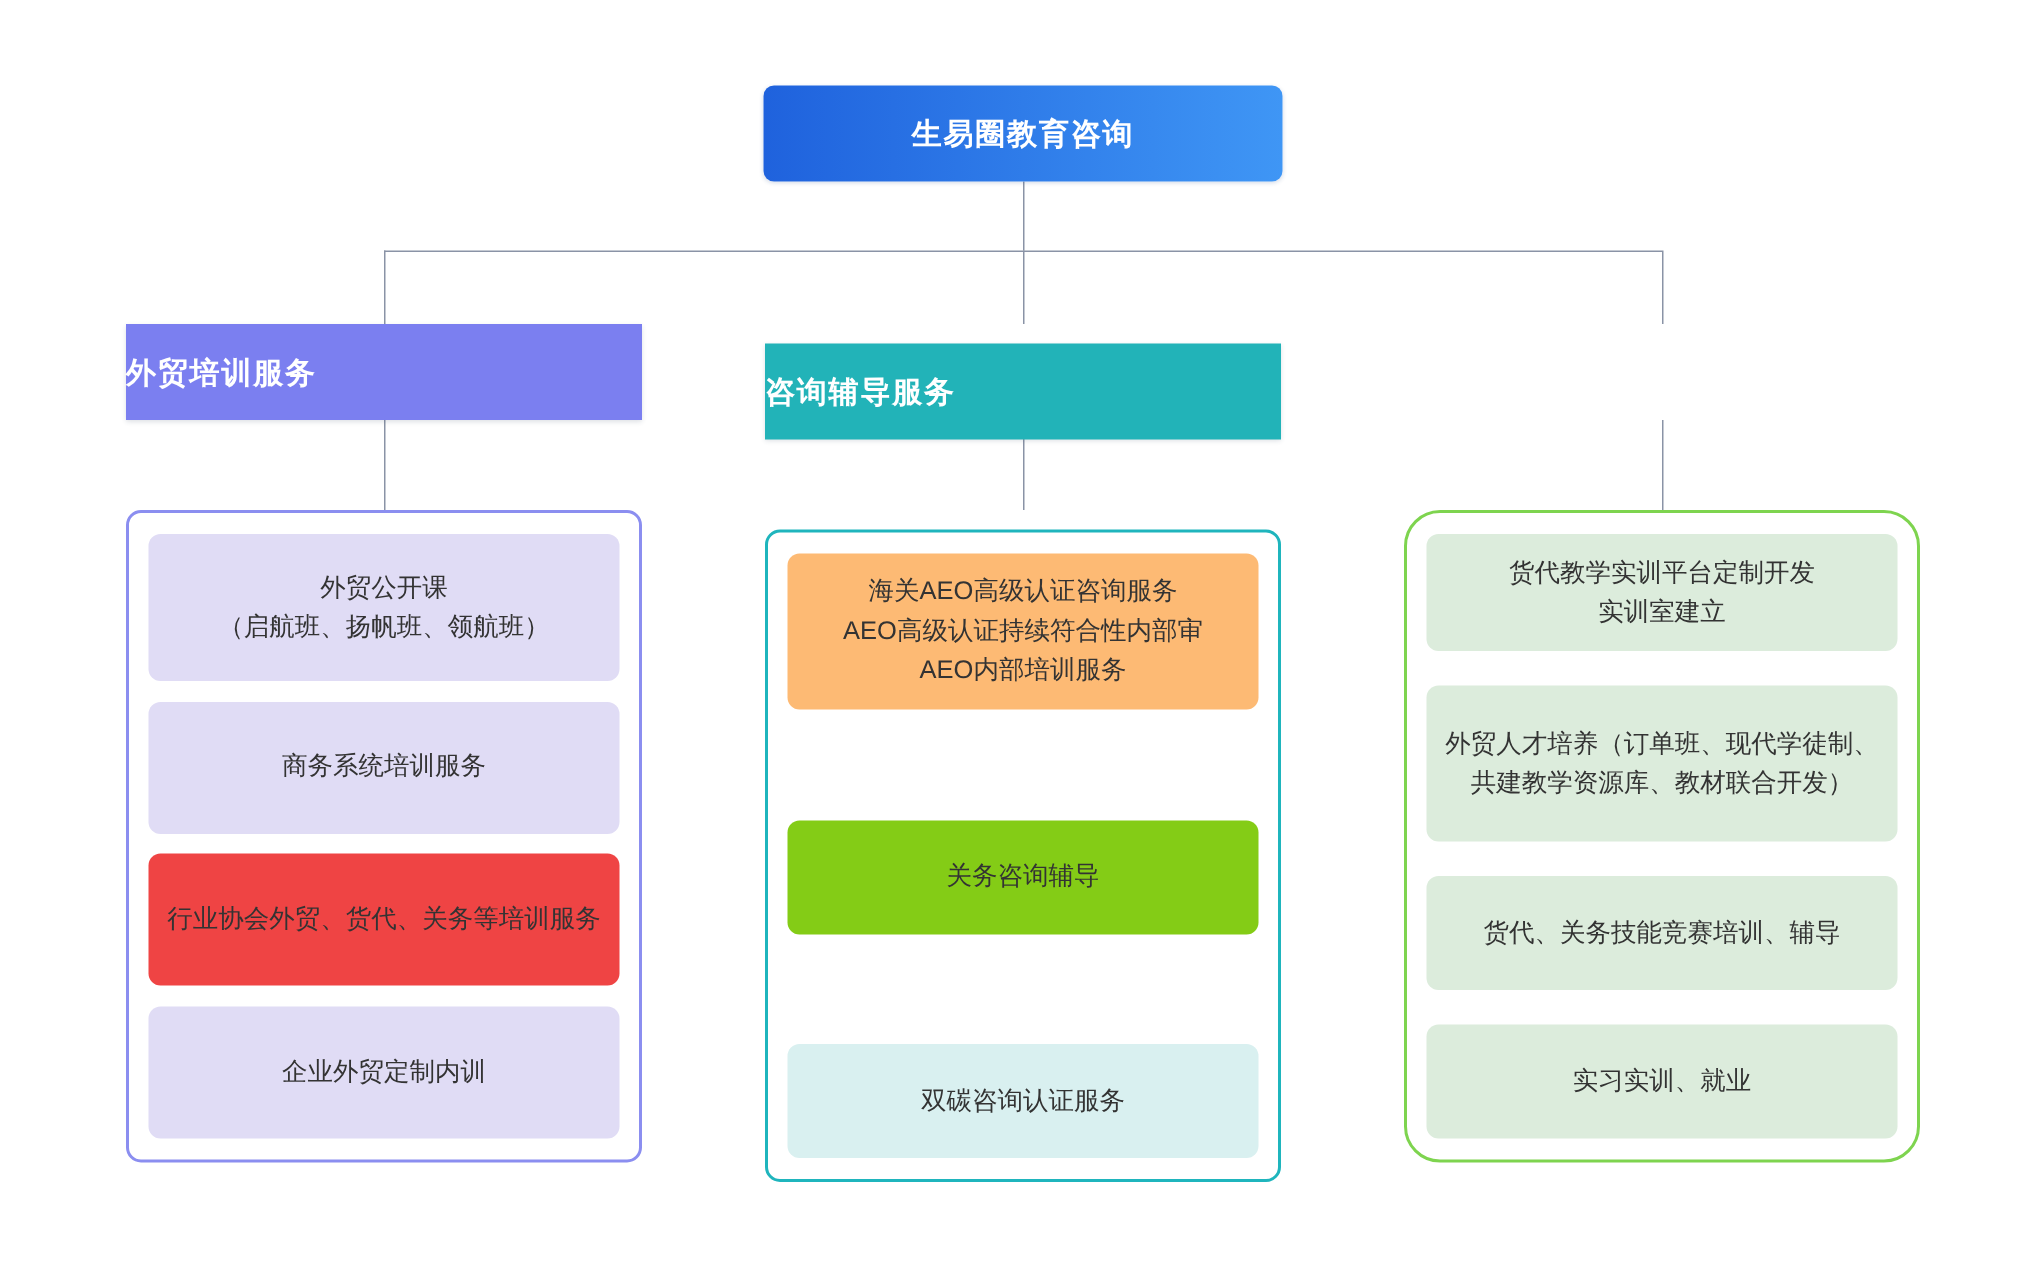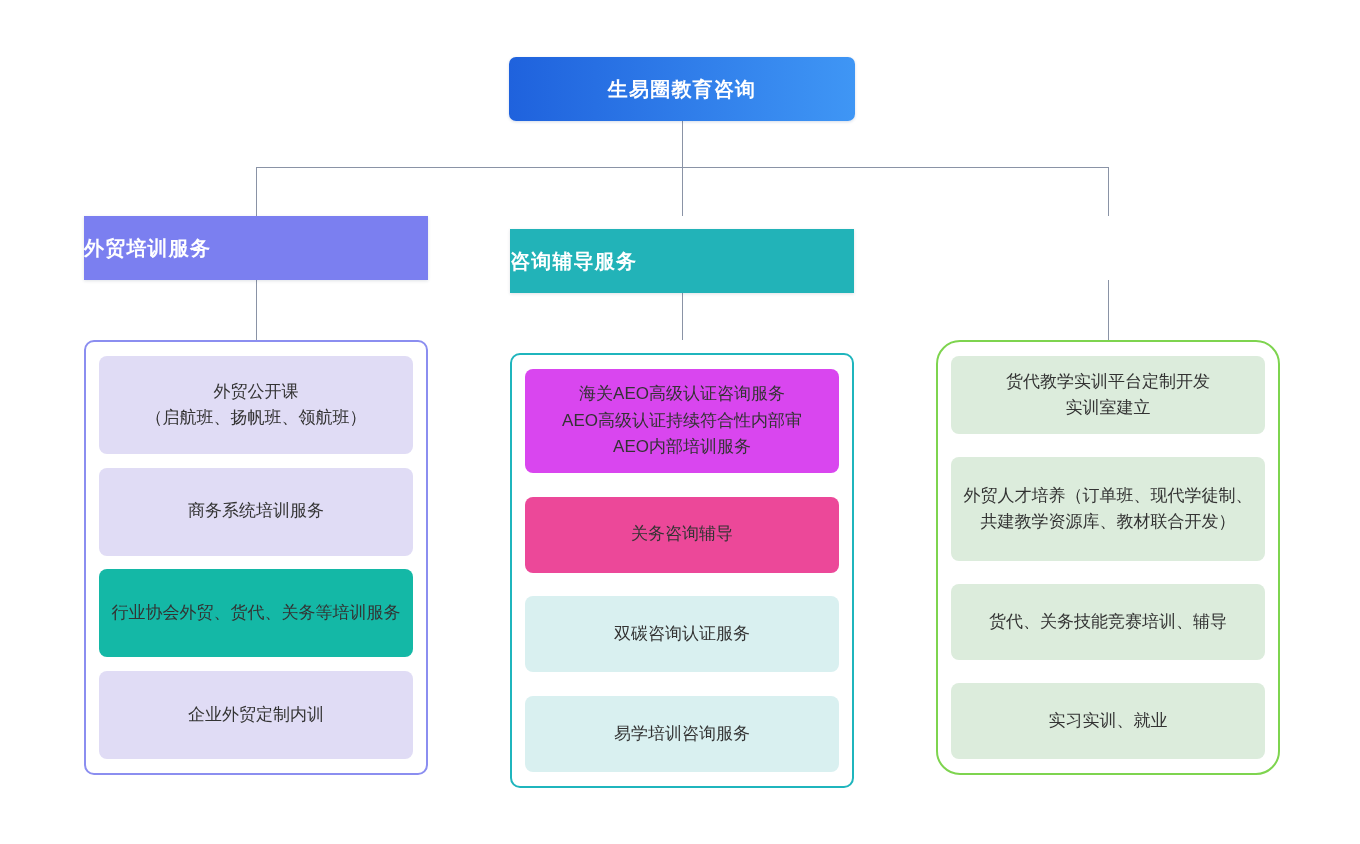--- a/index.html
+++ b/index.html
@@ -121,34 +121,33 @@
     <span class="label">生易圈教育咨询</span>
   </div>
 
   <div class="col-header col-1" id="col-header-0" style="background: rgb(123, 127, 240);">
     <span class="label">外贸培训服务</span>
   </div>
   <div class="col-box col-1" id="col-box-0" style="border-color: rgb(139, 142, 240);">
     <div class="card" id="c0-0" style="background: rgb(224, 220, 245); height: 98px;">外贸公开课
 （启航班、扬帆班、领航班）</div>
     <div class="card" id="c0-1" style="background: rgb(224, 220, 245); height: 88px;">商务系统培训服务</div>
-    <div class="card" id="c0-2" style="background: #14b8a6; height: 88px;">行业协会外贸、货代、关务等培训服务</div>
+    <div class="card" id="c0-2" style="background: #ef4444; height: 88px;">行业协会外贸、货代、关务等培训服务</div>
     <div class="card" id="c0-3" style="background: rgb(224, 220, 245); height: 88px; padding-left: 12px;">企业外贸定制内训</div>
   </div>
 
   <div class="col-header col-2" id="col-header-1" style="background: rgb(34, 179, 184);">
     <span class="label">咨询辅导服务</span>
   </div>
   <div class="col-box col-2" id="col-box-1" style="border-color: rgb(31, 181, 189);">
-    <div class="card" id="c1-0" style="background: #d946ef; height: 104px;">海关AEO高级认证咨询服务
+    <div class="card" id="c1-0" style="background: #fdba74; height: 104px;">海关AEO高级认证咨询服务
 AEO高级认证持续符合性内部审
 AEO内部培训服务</div>
-    <div class="card" id="c1-1" style="background: #ec4899; height: 76px;">关务咨询辅导</div>
+    <div class="card" id="c1-1" style="background: #84cc16; height: 76px;">关务咨询辅导</div>
     <div class="card" id="c1-2" style="background: rgb(217, 240, 240); height: 76px;">双碳咨询认证服务</div>
-    <div class="card" id="c1-3" style="background: rgb(217, 240, 240); height: 76px;">易学培训咨询服务</div>
   </div>
 
   <div class="col-box col-3" id="col-box-2" style="border-color: rgb(126, 212, 79); border-radius: 24px;">
     <div class="card" id="c2-0" style="background: rgb(220, 236, 220); height: 78px;">货代教学实训平台定制开发
 实训室建立</div>
     <div class="card" id="c2-1" style="background: rgb(220, 236, 220); height: 104px;">外贸人才培养（订单班、现代学徒制、共建教学资源库、教材联合开发）</div>
     <div class="card" id="c2-2" style="background: rgb(220, 236, 220); height: 76px;">货代、关务技能竞赛培训、辅导</div>
     <div class="card" id="c2-3" style="background: rgb(220, 236, 220); height: 76px;">实习实训、就业</div>
   </div>
 

